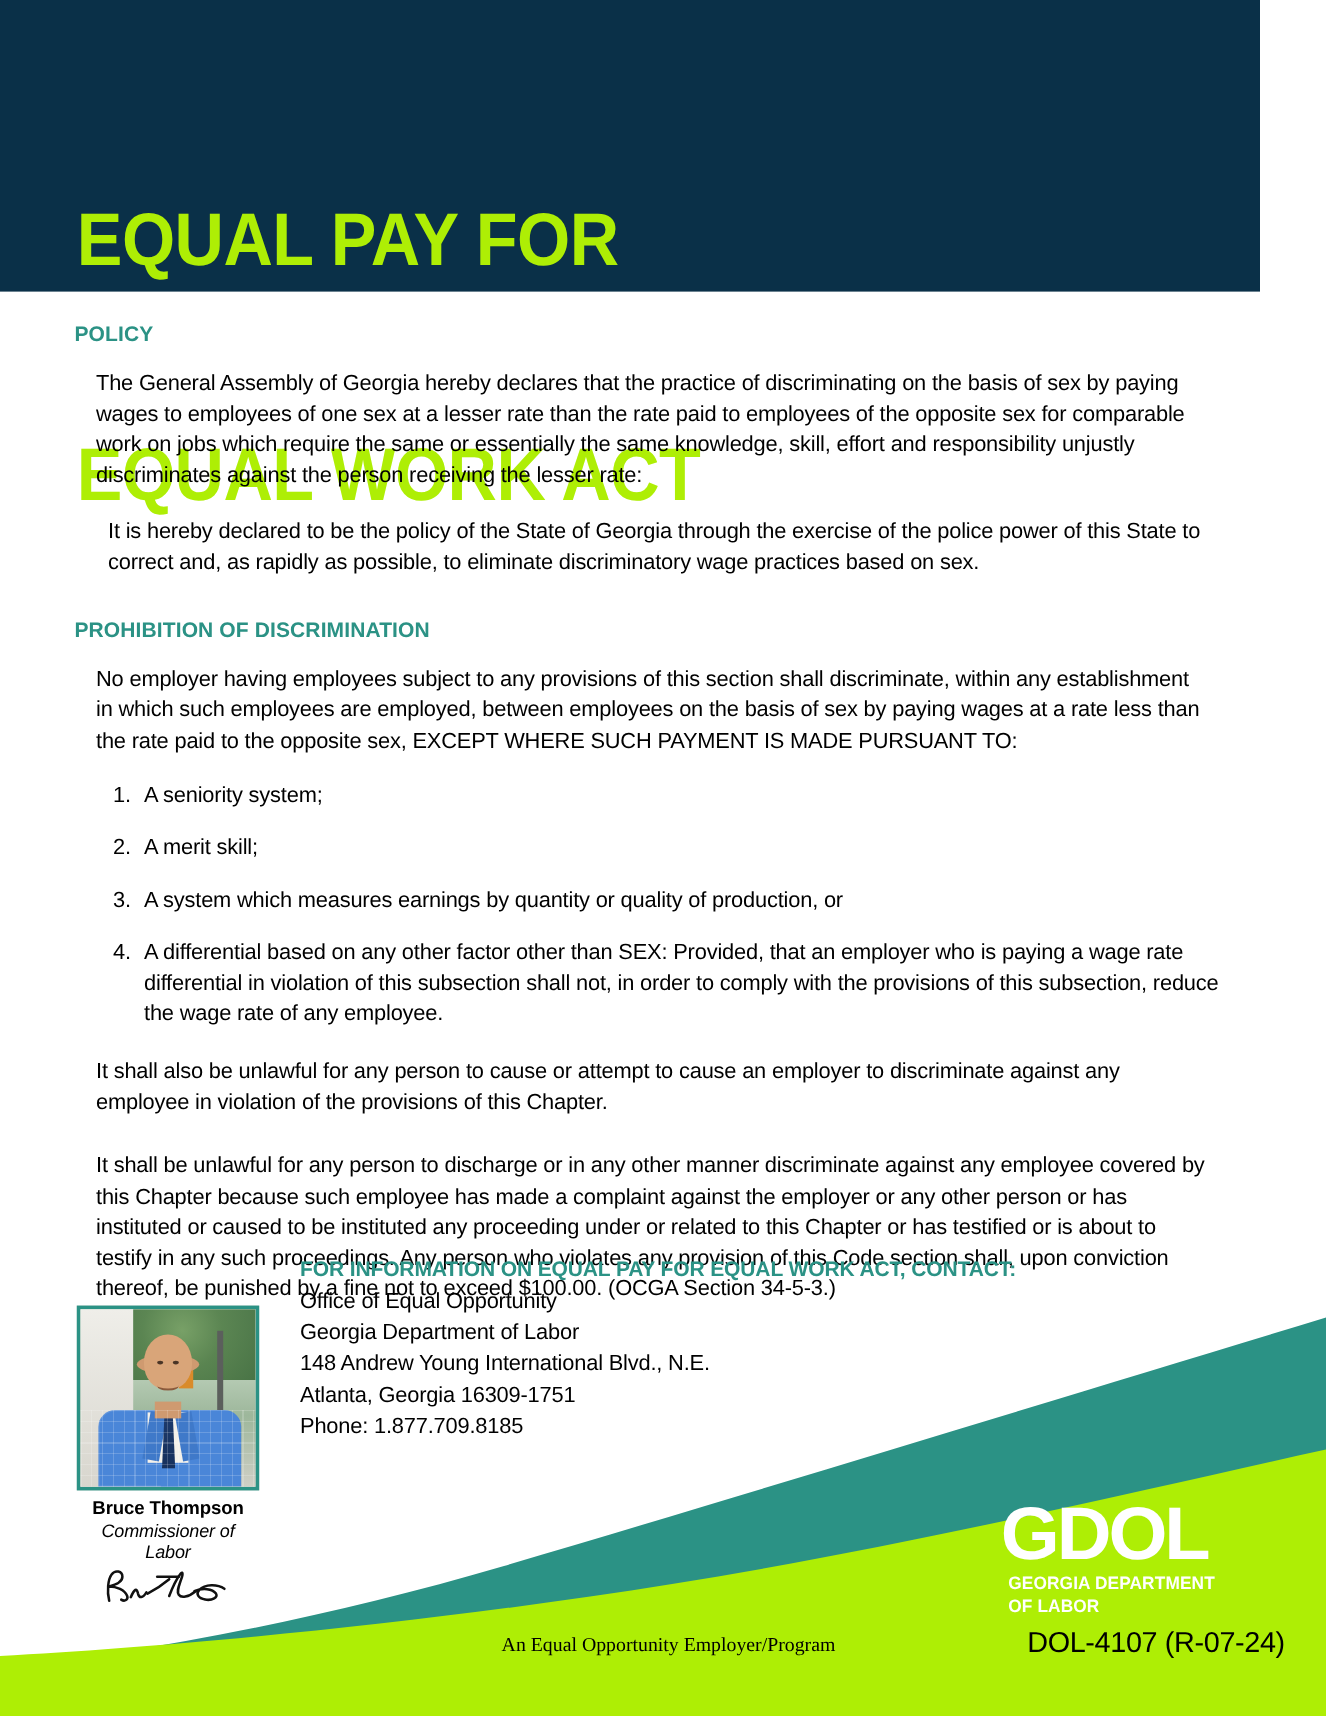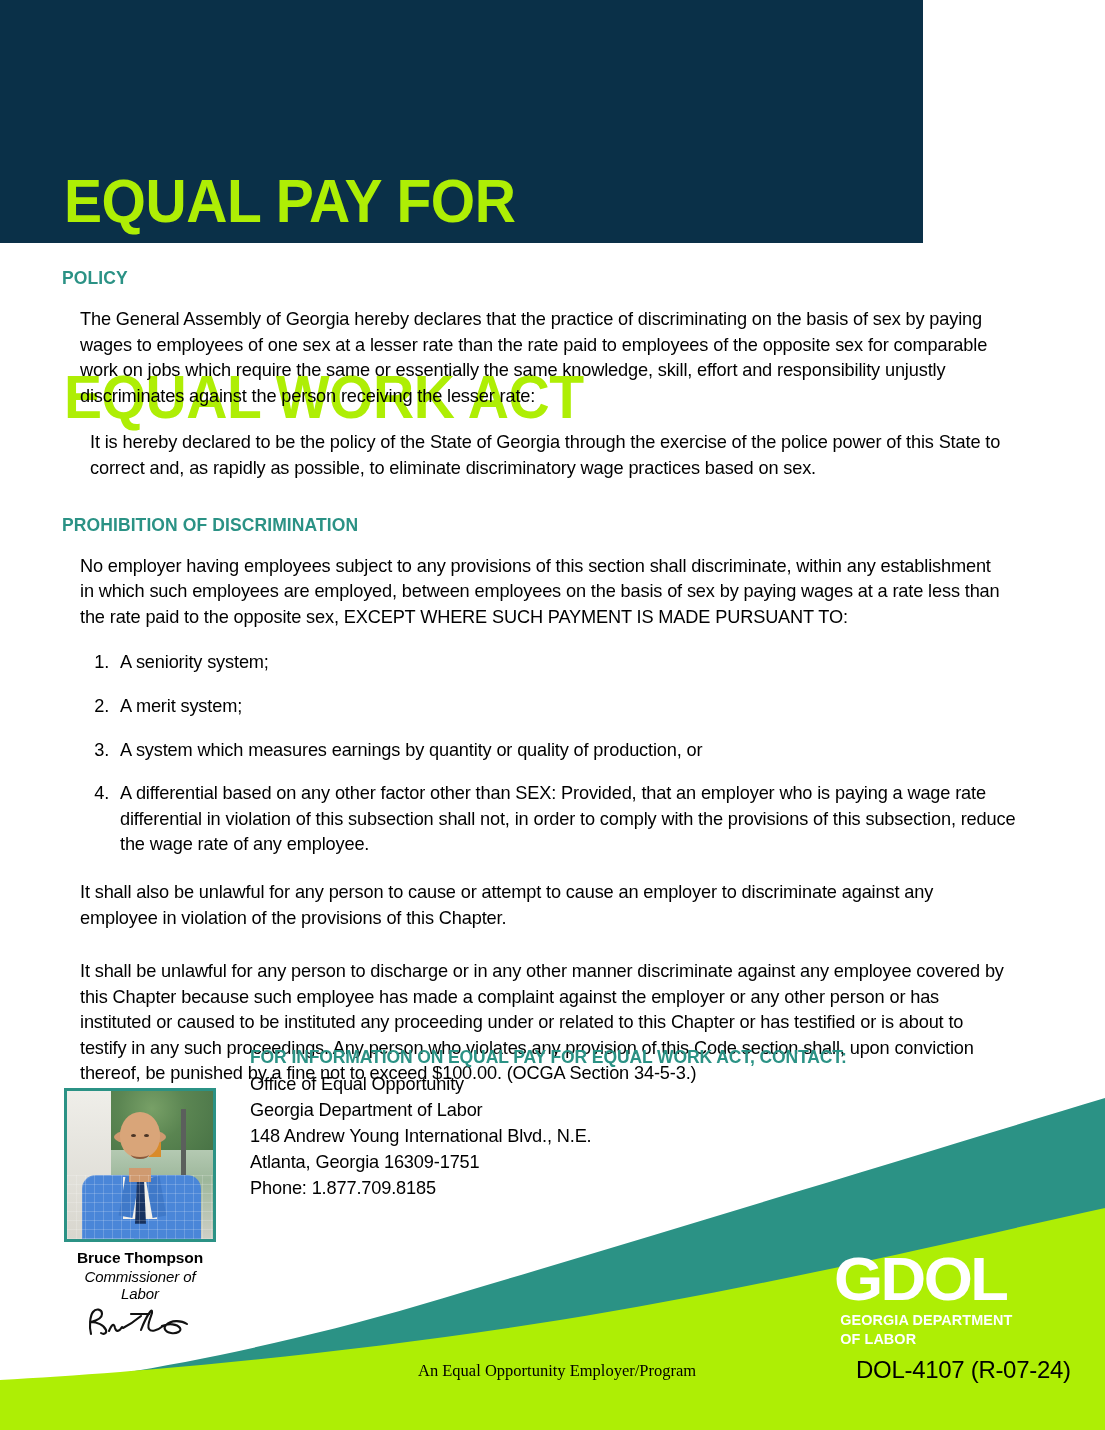--- a/index.html
+++ b/index.html
@@ -17,21 +17,21 @@
     height: 1430px;
     background: #ffffff;
     overflow: hidden;
   }
 
   
   #header-banner {
     position: absolute;
     left: 0;
     top: 0;
-    width: 923px;
+    width: 1050px;
     height: 243px;
     background: #0a3048;
   }
   #header-title {
     position: absolute;
     left: 64px;
     top: 46px;
     color: #aeee05;
     font-family: "Liberation Sans Narrow", "Liberation Sans", sans-serif;
     font-weight: bold;
@@ -249,21 +249,21 @@
 
     <h2 class="section-head">POLICY</h2>
     <p class="body-text">The General Assembly of Georgia hereby declares that the practice of discriminating on the basis of sex by paying wages to employees of one sex at a lesser rate than the rate paid to employees of the opposite sex for comparable work on jobs which require the same or essentially the same knowledge, skill, effort and responsibility unjustly discriminates against the person receiving the lesser rate:</p>
     <p class="body-text indent-block">It is hereby declared to be the policy of the State of Georgia through the exercise of the police power of this State to correct and, as rapidly as possible, to eliminate discriminatory wage practices based on sex.</p>
 
     <h2 class="section-head" id="prohibition-head">PROHIBITION OF DISCRIMINATION</h2>
     <p class="body-text">No employer having employees subject to any provisions of this section shall discriminate, within any establishment in which such employees are employed, between employees on the basis of sex by paying wages at a rate less than the rate paid to the opposite sex, EXCEPT WHERE SUCH PAYMENT IS MADE PURSUANT TO:</p>
 
     <ol class="reasons">
       <li>A seniority system;</li>
-      <li>A merit system;</li>
+      <li>A merit skill;</li>
       <li>A system which measures earnings by quantity or quality of production, or</li>
       <li>A differential based on any other factor other than SEX: Provided, that an employer who is paying a wage rate differential in violation of this subsection shall not, in order to comply with the provisions of this subsection, reduce the wage rate of any employee.</li>
     </ol>
 
     <p class="body-text para-gap">It shall also be unlawful for any person to cause or attempt to cause an employer to discriminate against any employee in violation of the provisions of this Chapter.</p>
     <p class="body-text para-gap2">It shall be unlawful for any person to discharge or in any other manner discriminate against any employee covered by this Chapter because such employee has made a complaint against the employer or any other person or has instituted or caused to be instituted any proceeding under or related to this Chapter or has testified or is about to testify in any such proceedings. Any person who violates any provision of this Code section shall, upon conviction thereof, be punished by a fine not to exceed $100.00. (OCGA Section 34-5-3.)</p>
   </div>
 
   <svg id="waves" viewBox="0 0 1105 340" preserveAspectRatio="none">
 

